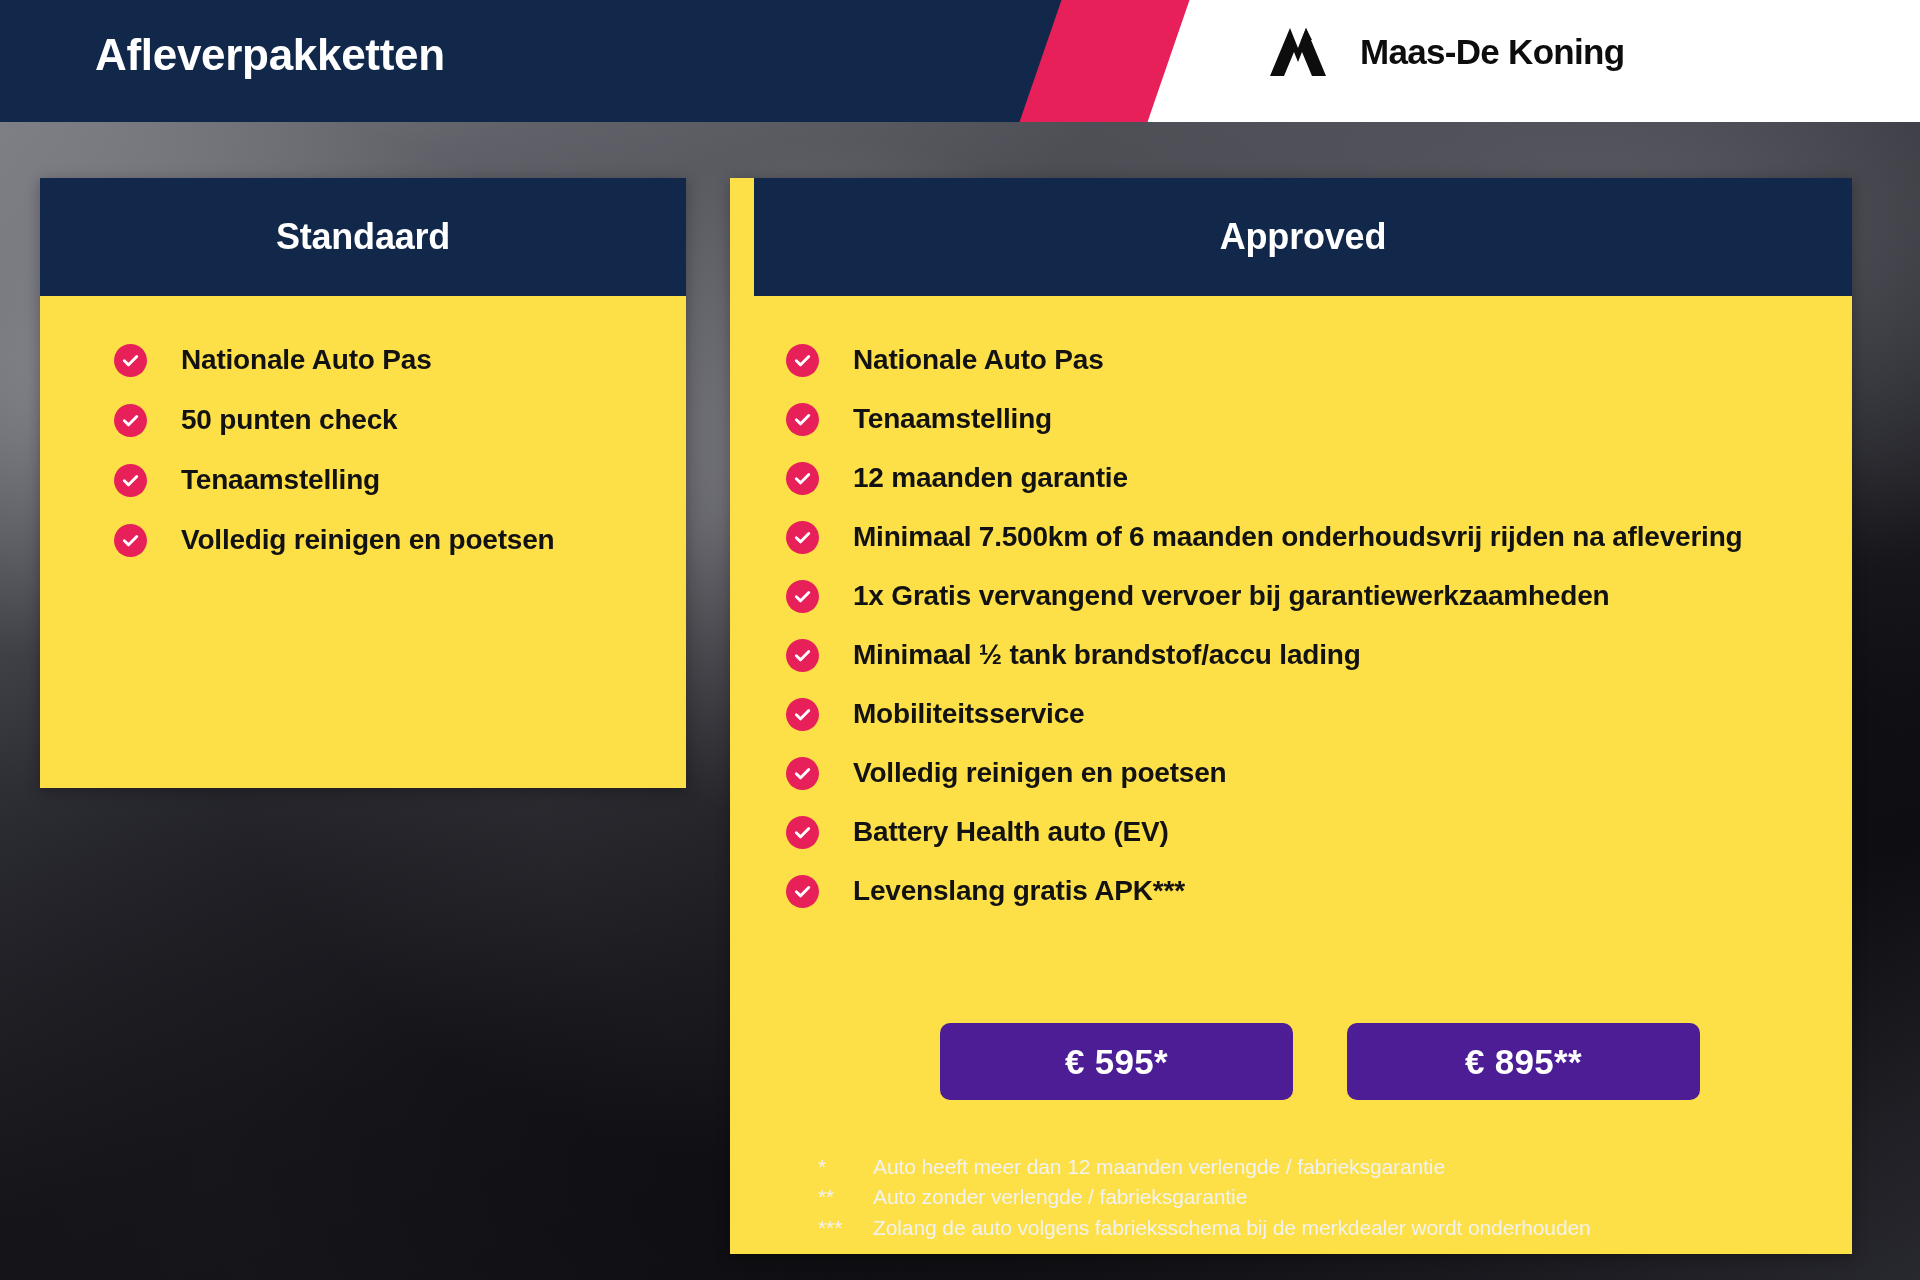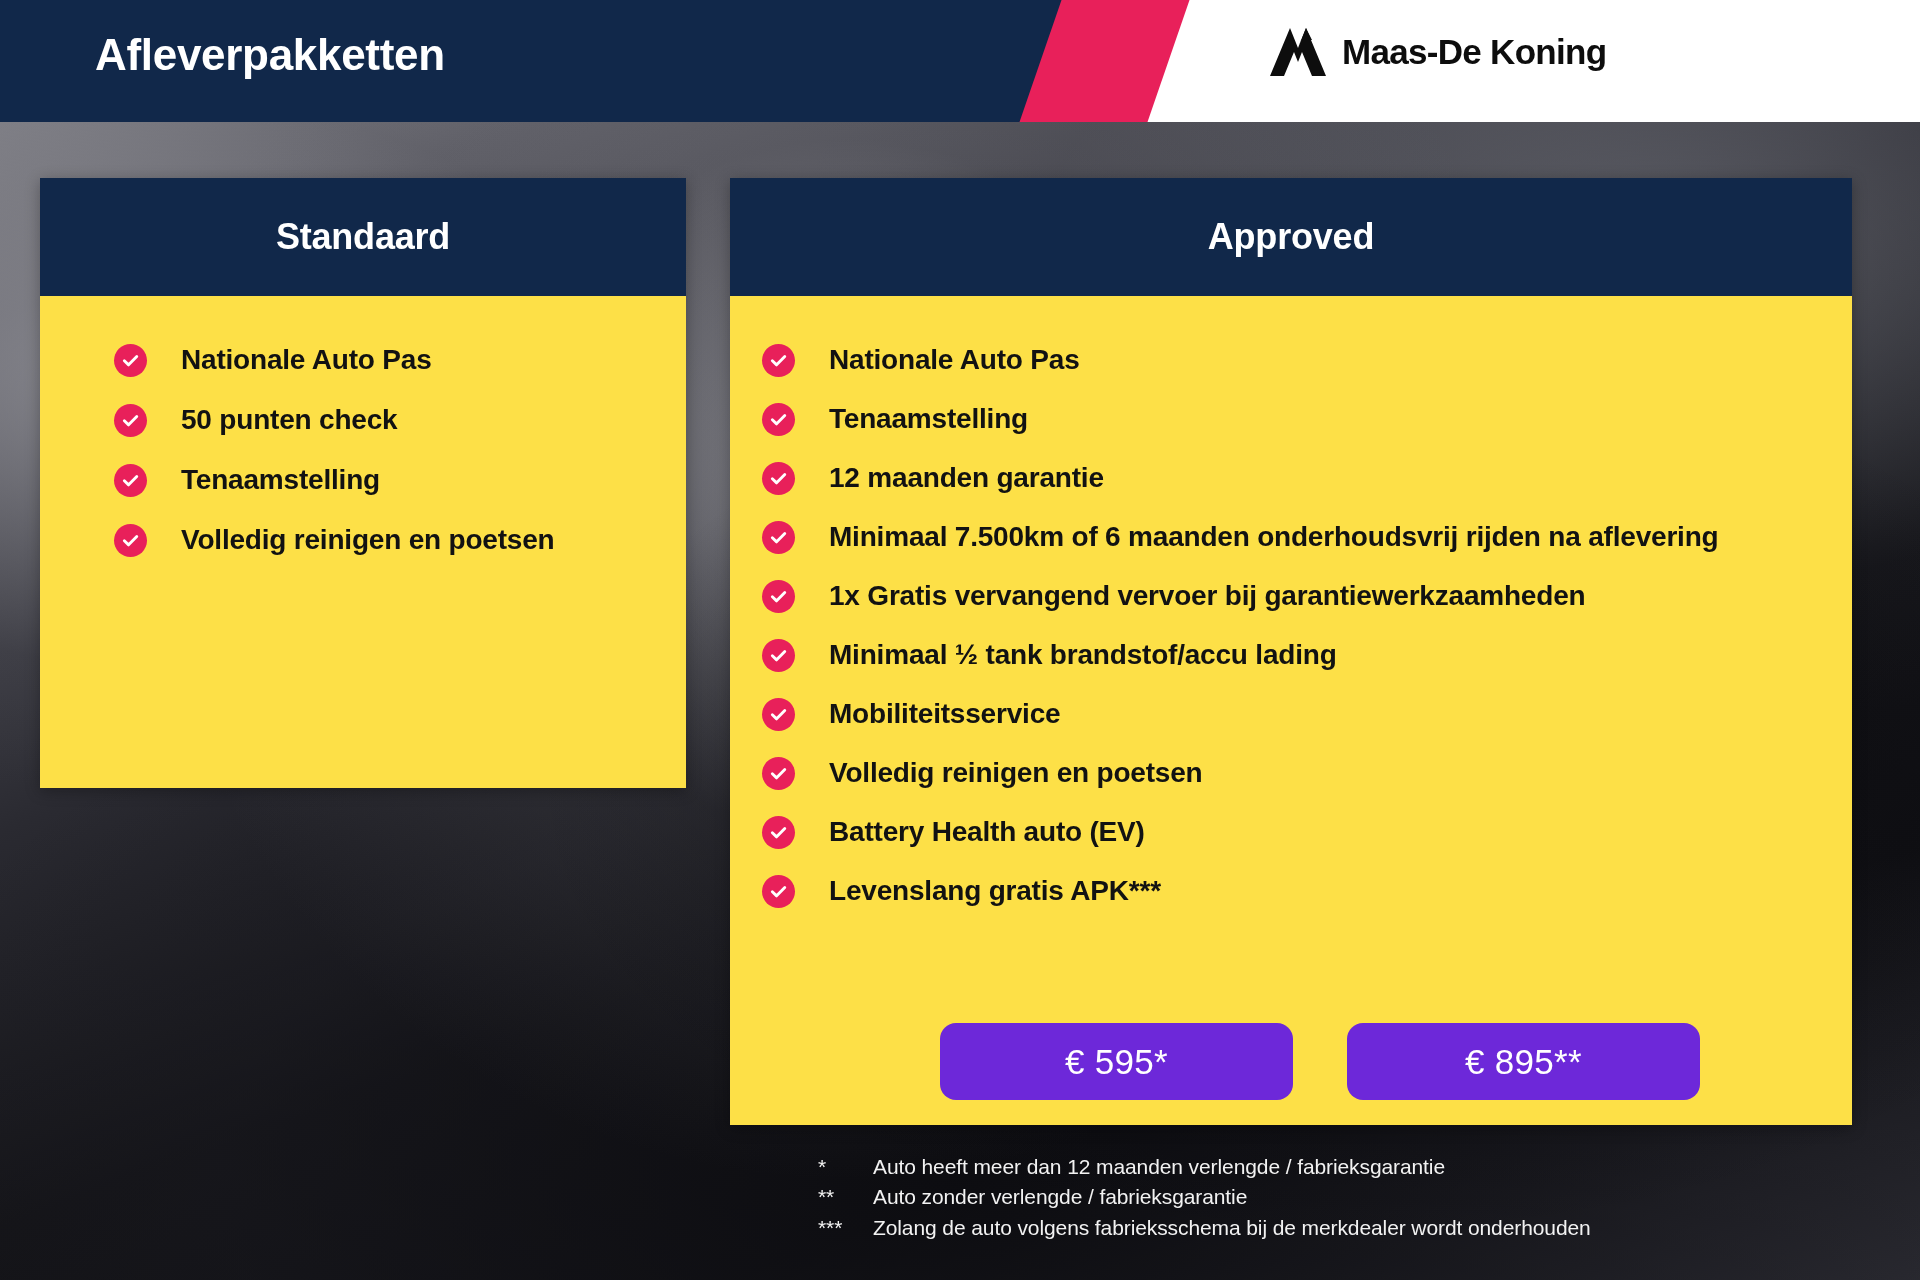--- a/index.html
+++ b/index.html
@@ -39,40 +39,40 @@
   .tb-white {
     position:absolute; left:1168px; top:-10px; width:820px; height:145px;
     background:#ffffff; transform:skewX(-19deg);
   }
   #header-title {
     position:absolute; left:95px; top:30px;
     font-size:44px; font-weight:bold; color:#ffffff; letter-spacing:-0.3px;
   }
   #brand {
     position:absolute; left:1268px; top:26px;
-    display:flex; align-items:center; gap:16px;
+    display:flex; align-items:center; gap:34px;
   }
   #brand-mark { width:58px; height:52px; }
   #brand-name {
     font-size:35px; font-weight:bold; color:#0d0d0d; letter-spacing:-0.7px;
   }
 
   
   .card {
     position:absolute; background:#fde047; z-index:4;
     box-shadow:0 3px 14px rgba(0,0,0,0.30);
   }
   .card-head {
     background:#11284a; color:#ffffff;
     display:flex; align-items:center; justify-content:center;
     font-size:36px; font-weight:bold; letter-spacing:-0.2px;
   }
   #card-standaard { left:40px; top:178px; width:646px; height:610px; }
   #card-standaard .card-head { height:118px; }
-  #card-approved  { left:730px; top:178px; width:1122px; height:947px; }
+  #card-approved  { left:730px; top:178px; width:1122px; height:1076px;padding-left:24px; }
   #card-approved .card-head { height:118px; }
 
   .feature-list { padding:44px 0 0 0; }
   .feature {
     display:flex; align-items:flex-start; gap:34px;
     margin-bottom:20px;
   }
   #card-standaard .feature-list { padding-left:74px; padding-right:24px; }
   #card-approved  .feature-list { padding-left:762px; padding-right:30px; margin-left:-730px; }
   #card-approved  .feature { margin-bottom:19px; }
@@ -83,23 +83,23 @@
     display:flex; align-items:center; justify-content:center;
   }
   .check svg { width:19px; height:19px; display:block; }
   .feature-label {
     font-size:28px; font-weight:bold; color:#121212;
     line-height:1.43; letter-spacing:-0.2px;
   }
   #card-approved .feature-label { font-size:28px; }
 
   .pill {
-    background:#6d28d9; color:#ffffff; border-radius:16px;
+    background:#4c1d95; color:#ffffff; border-radius:10px;
     display:flex; align-items:center; justify-content:center;
-    font-weight:normal; letter-spacing:0.4px; border:none; cursor:pointer;
+    font-weight:bold; letter-spacing:0.4px; border:none; cursor:pointer;
   }
   #standaard-badge {
     position:absolute; left:78px; top:666px; width:571px; height:73px;
     font-size:33px; letter-spacing:0.6px;
   }
   #price-row {
     position:absolute; left:940px; top:1023px;
     display:flex; gap:54px; z-index:6;
   }
   #price-row .pill { width:353px; height:77px; font-size:35px; letter-spacing:0.3px; }

